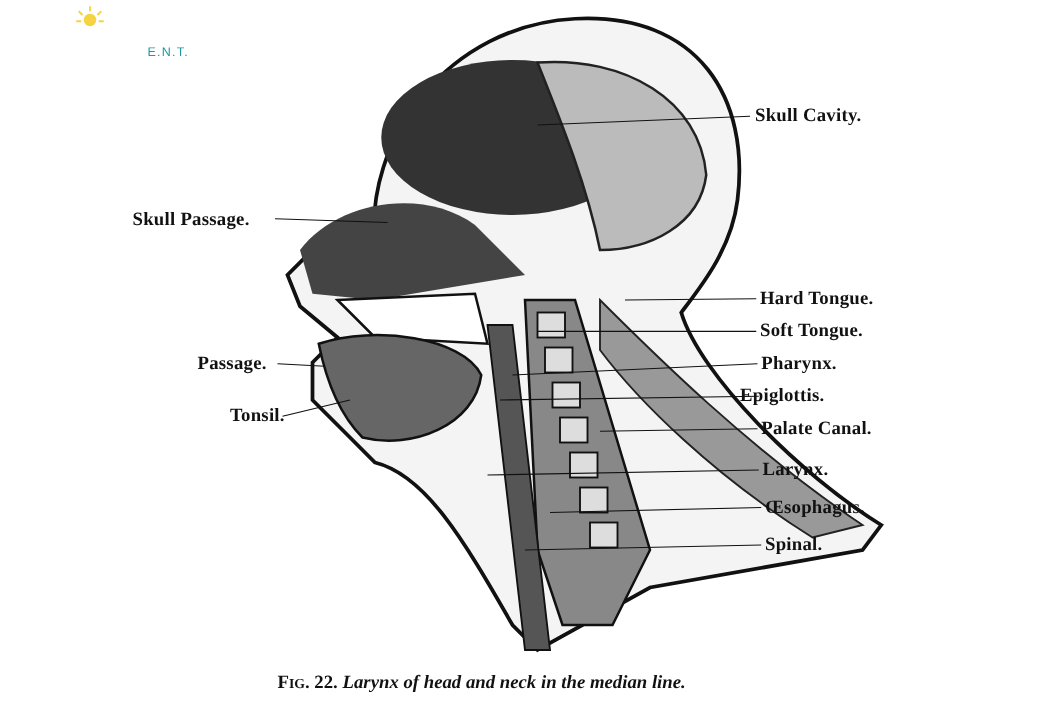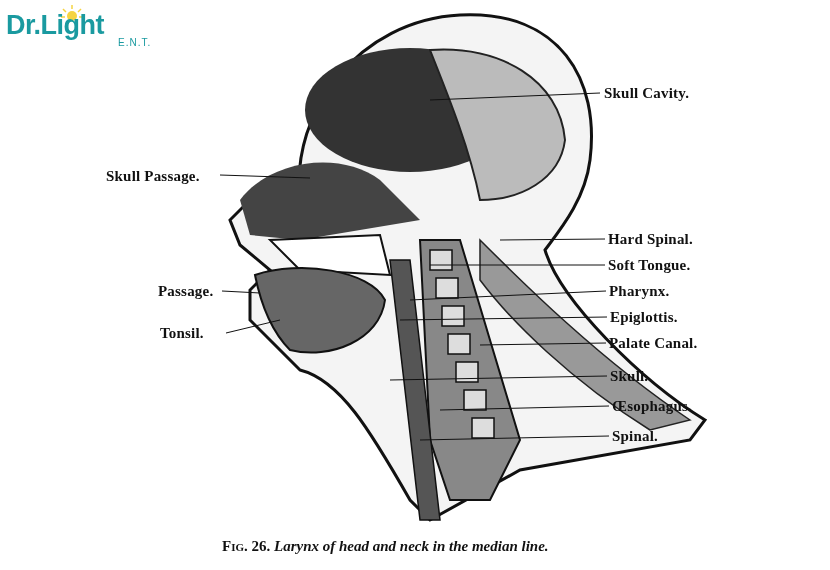--- a/index.html
+++ b/index.html
@@ -39,21 +39,20 @@
   <svg class="sun" width="24" height="22" viewBox="0 0 24 22">
     <circle cx="12" cy="12" r="5" fill="#f5d442"></circle>
     <g stroke="#f5d442" stroke-width="1.5">
       <line x1="12" y1="1" x2="12" y2="5"></line>
         <line x1="3" y1="5" x2="6" y2="8"></line>
       <line x1="21" y1="5" x2="18" y2="8"></line>
         <line x1="1" y1="13" x2="5" y2="13"></line>
       <line x1="19" y1="13" x2="23" y2="13"></line>
     </g>
   </svg>
-  <span class="logo-text">Dr.Light</span>
   <span class="logo-sub">E.N.T.</span>
 </div>
 
 <svg class="figure" width="830" height="570" viewBox="0 0 830 570">
 
   <path d="M300,200 C290,110 360,20 460,15 C560,10 600,80 590,160 C585,200 560,230 545,250 C560,300 640,380 705,420 L690,440 L520,470 L430,520 L410,500 C370,430 340,380 300,370 L280,350 L250,320 L250,290 L270,270 L240,245 L230,220 L260,190 Z" fill="#f4f4f4" stroke="#111" stroke-width="3"></path>
 
   <ellipse cx="410" cy="110" rx="105" ry="62" fill="#333"></ellipse>
   <path d="M430,50 C500,45 560,80 565,140 C560,180 520,200 480,200 C470,150 450,100 430,50 Z" fill="#bbb" stroke="#222" stroke-width="2"></path>
 
@@ -89,31 +88,31 @@
     <line x1="480" y1="345" x2="606" y2="343"></line>
     <line x1="390" y1="380" x2="607" y2="376"></line>
     <line x1="440" y1="410" x2="609" y2="406"></line>
     <line x1="420" y1="440" x2="609" y2="436"></line>
   </g>
 </svg>
 
 <div>
   <span class="label" style="left:106px;top:168px">Skull Passage.</span>
   <span class="label" style="left:158px;top:283px">Passage.</span>
-  <span class="label" style="left:160px;top:325px">Tonsil.</span>
+  <span class="label" style="left:184px;top:325px">Tonsil.</span>
 </div>
 
 <div>
   <span class="label" style="left:604px;top:85px">Skull Cavity.</span>
-  <span class="label" style="left:608px;top:231px">Hard Spinal.</span>
+  <span class="label" style="left:608px;top:231px">Hard Tongue.</span>
   <span class="label" style="left:608px;top:257px">Soft Tongue.</span>
   <span class="label" style="left:609px;top:283px">Pharynx.</span>
-  <span class="label" style="left:610px;top:309px">Epiglottis.</span>
+  <span class="label" style="left:592px;top:309px">Epiglottis.</span>
   <span class="label" style="left:609px;top:335px">Palate Canal.</span>
-  <span class="label" style="left:610px;top:368px">Skull.</span>
+  <span class="label" style="left:610px;top:368px">Larynx.</span>
   <span class="label" style="left:612px;top:398px">Œsophagus.</span>
   <span class="label" style="left:612px;top:428px">Spinal.</span>
 </div>
 
 <div class="caption">
-  <span class="fig">Fig. 26.</span>
+  <span class="fig">Fig. 22.</span>
   <span class="desc">Larynx of head and neck in the median line.</span>
 </div>
 
 </body></html>

